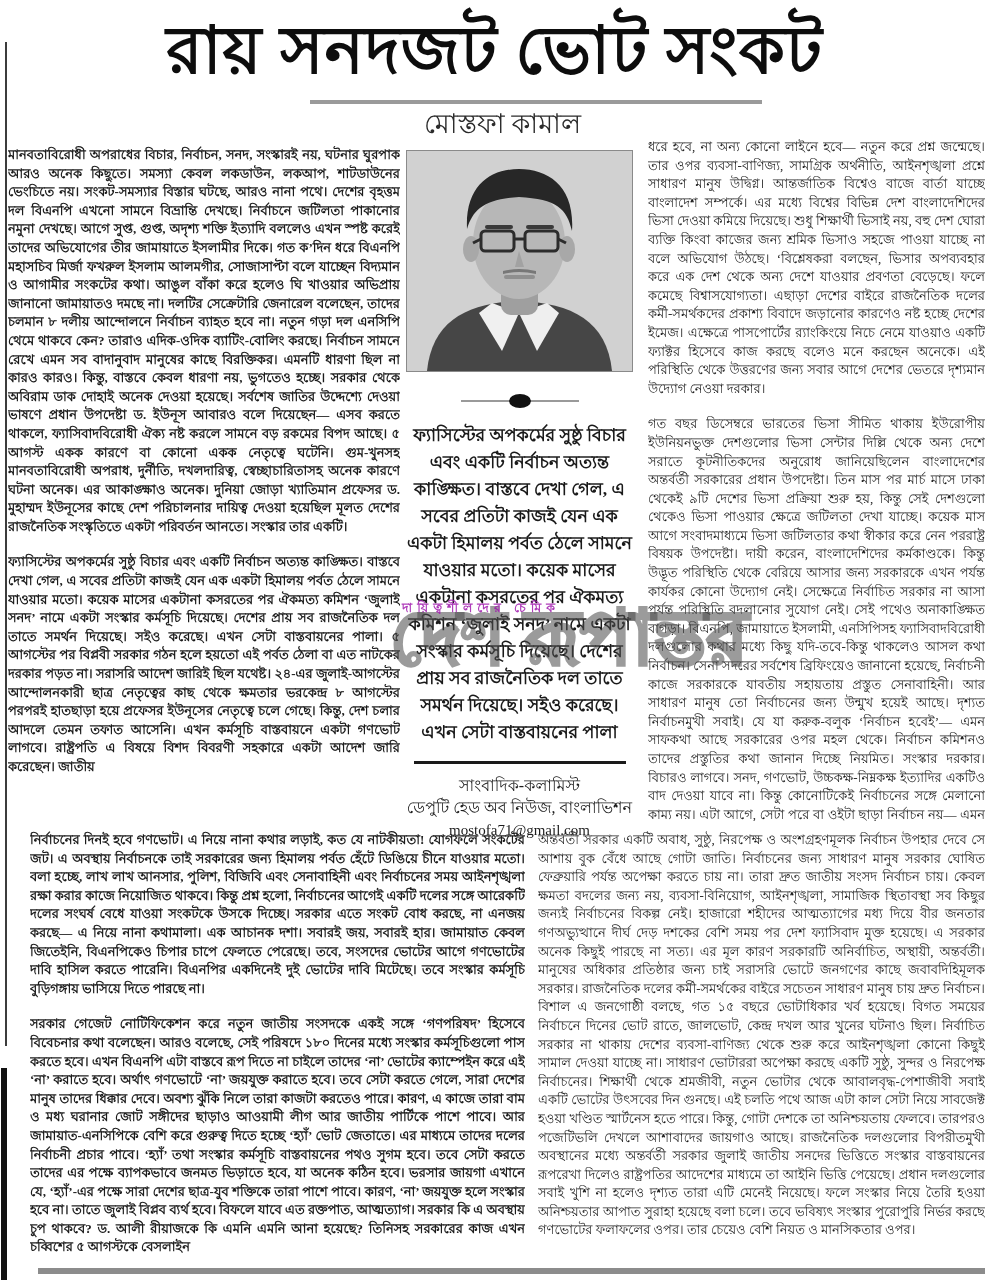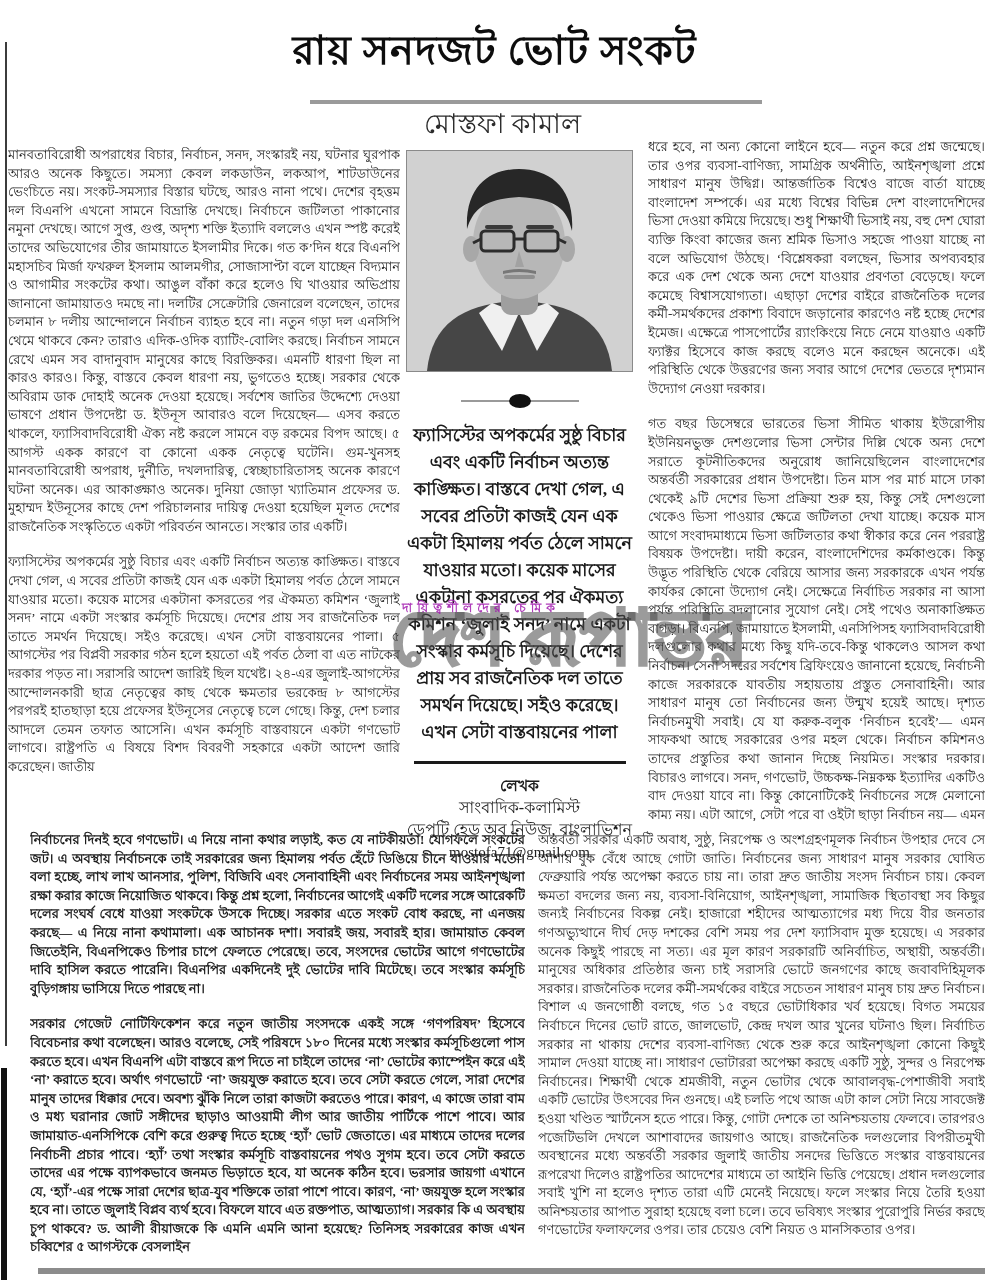--- a/index.html
+++ b/index.html
@@ -7,30 +7,30 @@
     width:989px;height:1280px;position:relative;background:#ffffff;overflow:hidden;
     font-family:"Liberation Serif","DejaVu Serif",serif;color:#1c1c1c;
   }
   
   .border-thin{position:absolute;left:5px;top:42px;width:2px;height:1004px;background:#3c3c3c;}
   .border-thick{position:absolute;left:1px;top:1068px;width:6px;height:212px;background:#111;}
   .bottom-rule{position:absolute;left:38px;top:1268px;width:947px;height:6px;background:#8c8c8c;}
 
   
   .headline{position:absolute;left:0;top:12px;width:100%;text-align:center;
-    font-size:40px;line-height:78px;font-weight:bold;color:#0d0d0d;letter-spacing:1px;}
+    font-size:66px;line-height:78px;font-weight:bold;color:#0d0d0d;letter-spacing:1px;}
   .headline-rule{position:absolute;left:310px;top:100px;width:452px;height:4px;background:#9a9a9a;}
   .byline{position:absolute;left:8px;top:106px;width:100%;text-align:center;
     font-size:27px;line-height:36px;color:#2b2b2b;}
 
   
   .col{position:absolute;text-align:justify;font-size:13px;line-height:18.6px;overflow:hidden;}
   .col p.para{margin:0 0 17px 0;}
   .col p.para:last-child{margin-bottom:0;}
-  .col-top-left{left:8px;top:146px;width:392px;height:683px;}
+  .col-top-left{left:8px;top:146px;width:392px;height:683px;font-weight:bold;}
   .col-top-right{left:648px;top:138px;width:337px;height:683px;}
   .col-bottom-left{left:30px;top:831px;width:495px;height:433px;font-weight:bold;}
   .col-bottom-right{left:538px;top:831px;width:447px;height:433px;}
 
   
   .col-mid{position:absolute;left:404px;top:146px;width:231px;text-align:center;}
   .photo-frame{width:227px;height:222px;margin:4px auto 0;background:#d6d6d6;border:1px solid #8a8a8a;box-sizing:border-box;}
   .separator{position:relative;width:118px;height:14px;margin:22px auto 0;}
   .separator .line{position:absolute;left:0;top:6px;width:100%;height:2px;background:#9a9a9a;}
   .separator .dot{position:absolute;left:48px;top:0;width:22px;height:14px;background:#111;border-radius:50%;}
@@ -101,21 +101,20 @@
   </div>
 
   <div class="separator">
     <div class="line"></div>
     <div class="dot"></div>
   </div>
 
   <div class="pull-quote">ফ্যাসিস্টের অপকর্মের সুষ্ঠু বিচার এবং একটি নির্বাচন অত্যন্ত কাঙ্ক্ষিত। বাস্তবে দেখা গেল, এ সবের প্রতিটা কাজই যেন এক একটা হিমালয় পর্বত ঠেলে সামনে যাওয়ার মতো। কয়েক মাসের একটানা কসরতের পর ঐকমত্য কমিশন ‘জুলাই সনদ’ নামে একটা সংস্কার কর্মসূচি দিয়েছে। দেশের প্রায় সব রাজনৈতিক দল তাতে সমর্থন দিয়েছে। সইও করেছে। এখন সেটা বাস্তবায়নের পালা</div>
 
   <div class="author-rule"></div>
-  <div class="author-title">লেখক</div>
   <div class="author-line">সাংবাদিক-কলামিস্ট</div>
   <div class="author-line">ডেপুটি হেড অব নিউজ, বাংলাভিশন</div>
   <div class="author-email">mostofa71@gmail.com</div>
 </div>
 
 <div class="col col-top-right">
     <p class="para">ধরে হবে, না অন্য কোনো লাইনে হবে— নতুন করে প্রশ্ন জন্মেছে। তার ওপর ব্যবসা-বাণিজ্য, সামগ্রিক অর্থনীতি, আইনশৃঙ্খলা প্রশ্নে সাধারণ মানুষ উদ্বিগ্ন। আন্তর্জাতিক বিশ্বেও বাজে বার্তা যাচ্ছে বাংলাদেশ সম্পর্কে। এর মধ্যে বিশ্বের বিভিন্ন দেশ বাংলাদেশিদের ভিসা দেওয়া কমিয়ে দিয়েছে। শুধু শিক্ষার্থী ভিসাই নয়, বহু দেশ ঘোরা ব্যক্তি কিংবা কাজের জন্য শ্রমিক ভিসাও সহজে পাওয়া যাচ্ছে না বলে অভিযোগ উঠছে। ‘বিশ্লেষকরা বলছেন, ভিসার অপব্যবহার করে এক দেশ থেকে অন্য দেশে যাওয়ার প্রবণতা বেড়েছে। ফলে কমেছে বিশ্বাসযোগ্যতা। এছাড়া দেশের বাইরে রাজনৈতিক দলের কর্মী-সমর্থকদের প্রকাশ্য বিবাদে জড়ানোর কারণেও নষ্ট হচ্ছে দেশের ইমেজ। এক্ষেত্রে পাসপোর্টের র‍্যাংকিংয়ে নিচে নেমে যাওয়াও একটি ফ্যাক্টর হিসেবে কাজ করছে বলেও মনে করছেন অনেকে। এই পরিস্থিতি থেকে উত্তরণের জন্য সবার আগে দেশের ভেতরে দৃশ্যমান উদ্যোগ নেওয়া দরকার।</p>
     <p class="para">গত বছর ডিসেম্বরে ভারতের ভিসা সীমিত থাকায় ইউরোপীয় ইউনিয়নভুক্ত দেশগুলোর ভিসা সেন্টার দিল্লি থেকে অন্য দেশে সরাতে কূটনীতিকদের অনুরোধ জানিয়েছিলেন বাংলাদেশের অন্তর্বর্তী সরকারের প্রধান উপদেষ্টা। তিন মাস পর মার্চ মাসে ঢাকা থেকেই ৯টি দেশের ভিসা প্রক্রিয়া শুরু হয়, কিন্তু সেই দেশগুলো থেকেও ভিসা পাওয়ার ক্ষেত্রে জটিলতা দেখা যাচ্ছে। কয়েক মাস আগে সংবাদমাধ্যমে ভিসা জটিলতার কথা স্বীকার করে নেন পররাষ্ট্র বিষয়ক উপদেষ্টা। দায়ী করেন, বাংলাদেশিদের কর্মকাণ্ডকে। কিন্তু উদ্ভূত পরিস্থিতি থেকে বেরিয়ে আসার জন্য সরকারকে এখন পর্যন্ত কার্যকর কোনো উদ্যোগ নেই। সেক্ষেত্রে নির্বাচিত সরকার না আসা পর্যন্ত পরিস্থিতি বদলানোর সুযোগ নেই। সেই পথেও অনাকাঙ্ক্ষিত বাগড়া। বিএনপি, জামায়াতে ইসলামী, এনসিপিসহ ফ্যাসিবাদবিরোধী দলগুলোর কথার মধ্যে কিছু যদি-তবে-কিন্তু থাকলেও আসল কথা নির্বাচন। সেনা সদরের সর্বশেষ ব্রিফিংয়েও জানানো হয়েছে, নির্বাচনী কাজে সরকারকে যাবতীয় সহায়তায় প্রস্তুত সেনাবাহিনী। আর সাধারণ মানুষ তো নির্বাচনের জন্য উন্মুখ হয়েই আছে। দৃশ্যত নির্বাচনমুখী সবাই। যে যা করুক-বলুক ‘নির্বাচন হবেই’— এমন সাফকথা আছে সরকারের ওপর মহল থেকে। নির্বাচন কমিশনও তাদের প্রস্তুতির কথা জানান দিচ্ছে নিয়মিত। সংস্কার দরকার। বিচারও লাগবে। সনদ, গণভোট, উচ্চকক্ষ-নিম্নকক্ষ ইত্যাদির একটিও বাদ দেওয়া যাবে না। কিন্তু কোনোটিকেই নির্বাচনের সঙ্গে মেলানো কাম্য নয়। এটা আগে, সেটা পরে বা ওইটা ছাড়া নির্বাচন নয়— এমন গোঁ ধরাও অনাকাঙ্ক্ষিত। টানা ১৫ বছর শাসন-শোষণের পর আওয়ামী লীগের বিদায় জনমনে স্বস্তি এনেছে। মানুষের চাওয়া-পাওয়ার একটা জায়গা তৈরি হয়েছে। অন্তর্বর্তী সরকার সে জায়গাটায় আছে। যারপরনাই বাংলাদেশের মানুষ অধীর আগ্রহে</p>
   </div>
 

